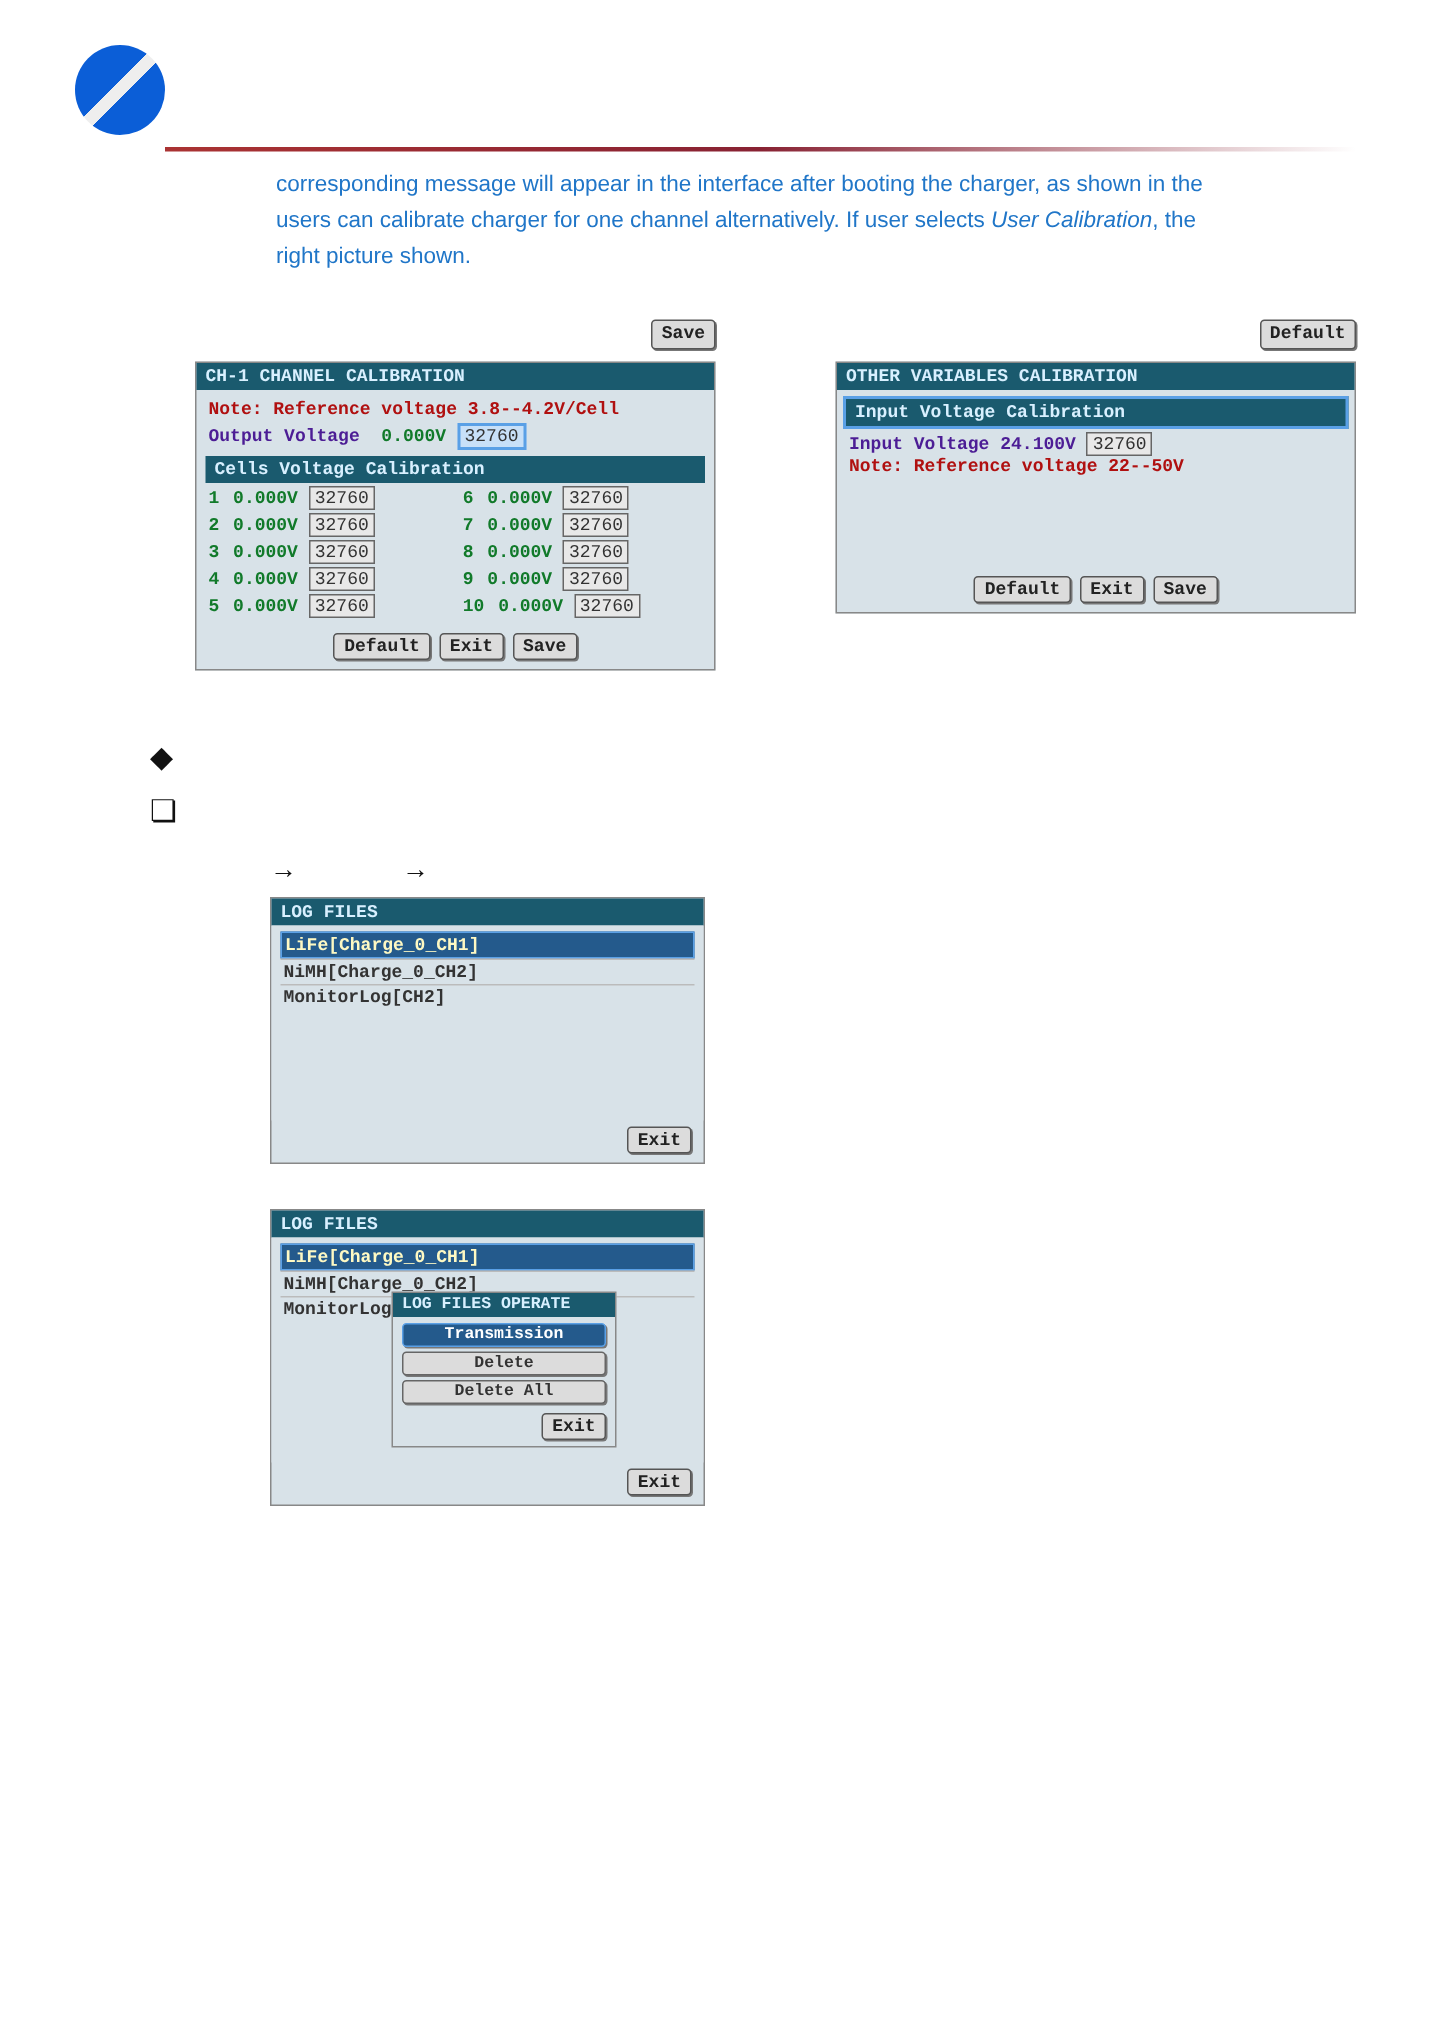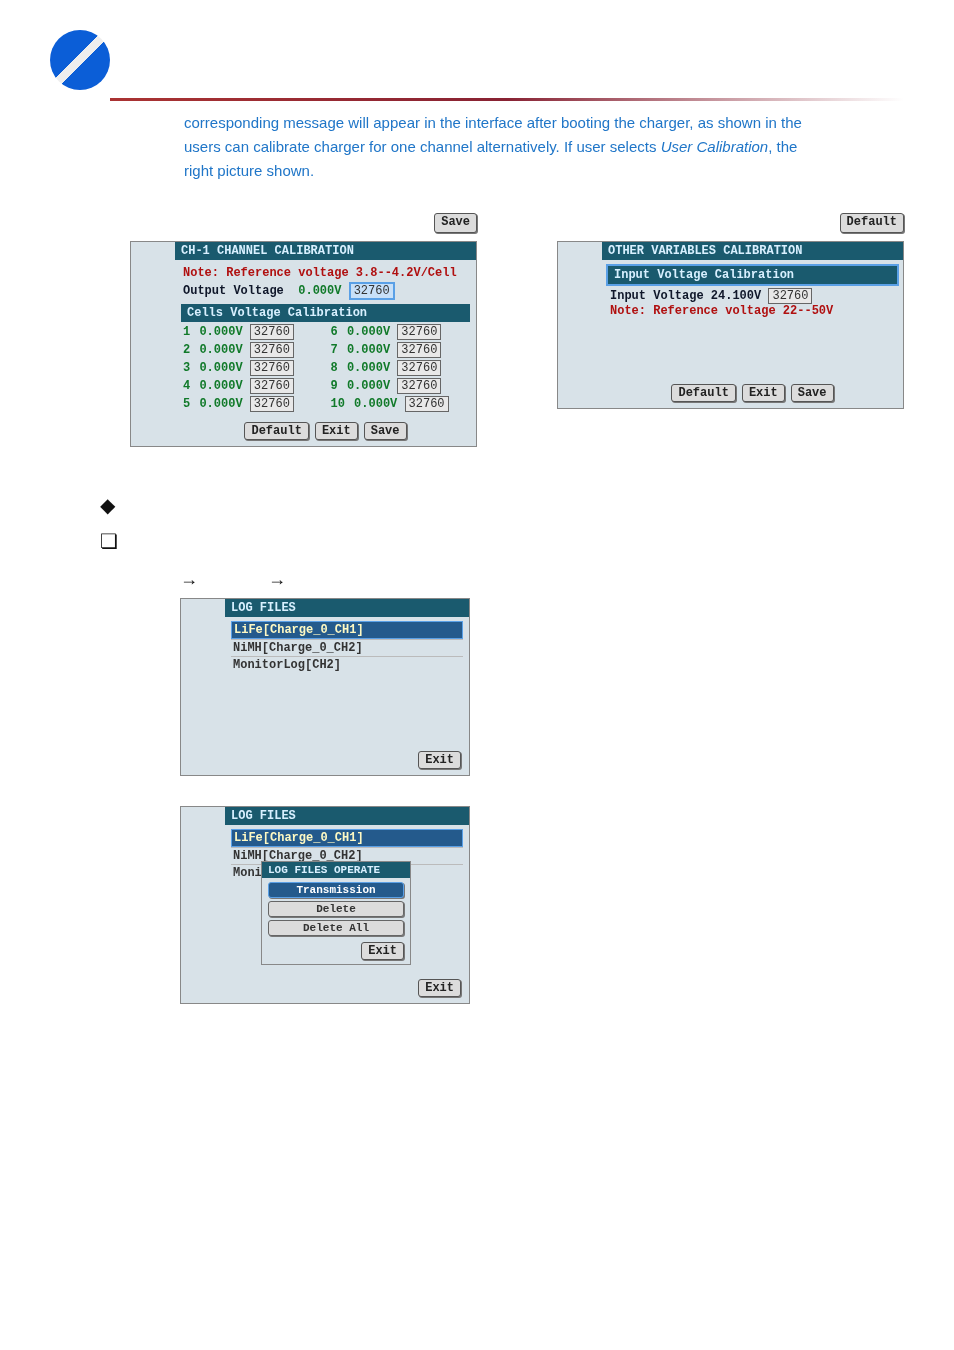--- a/index.html
+++ b/index.html
@@ -10,25 +10,25 @@
   .hr{height:3px;background:linear-gradient(90deg,#a33 0%,#823 50%,transparent 100%);border:none;margin-left:60px;margin-bottom:10px;}
   .note-block{color:#2076c8;font-size:15px;line-height:1.6;margin-left:60px;margin-bottom:30px;}
   .note-iconline{display:flex;align-items:flex-start;}
   .note-iconline svg{flex:0 0 20px;margin-right:6px;margin-top:2px;}
   .note-indent{margin-left:74px;}
   em.calib{font-style:italic;}
   .two-col{display:flex;gap:80px;align-items:flex-start;margin-left:80px;margin-bottom:40px;}
   .col{width:350px;}
   .btnbar{display:flex;justify-content:space-between;margin-bottom:8px;height:20px;}
   .btn3d{font-family:"Courier New",monospace;font-size:12px;font-weight:bold;color:#222;background:#dcdcdc;border:1px solid #555;border-radius:3px;padding:1px 6px;box-shadow:1px 1px 0 #777;display:inline-block;}
-  .panel{border:1px solid #888;background:#d8e2e8;font-family:"Courier New",monospace;font-size:12px;padding-left:44px;}
+  .panel{border:1px solid #888;background:#d8e2e8;font-family:"Courier New",monospace;font-size:12px;}
   .titlebar{background:#1a5a6e;color:#d8f0ff;font-weight:bold;padding:2px 6px;white-space:nowrap;}
   .panel-body{padding:6px 8px;}
   .red{color:#b01010;font-weight:bold;}
-  .grnlabel{color:#0f172a;font-weight:bold;}
+  .grnlabel{color:#4c1d95;font-weight:bold;}
   .valbox{display:inline-block;border:1px solid #666;background:#e8e8e8;padding:0 3px;}
   .selbox{display:inline-block;border:2px solid #5aa0e6;background:#c8e0f8;padding:0 3px;}
   .cells-grid{display:grid;grid-template-columns:1fr 1fr;gap:2px 10px;margin-top:2px;}
   .cellrow{white-space:nowrap;}
   .cellidx{color:#117a2a;font-weight:bold;margin-right:2px;}
   .btnrow{display:flex;justify-content:flex-end;gap:6px;padding:4px 8px 6px;}
   .center-btnrow{justify-content:center;}
   .other-body{min-height:120px;}
   .bullets{margin-left:50px;font-size:20px;line-height:1.8;margin-bottom:10px;color:#111;}
   .bullets span{display:block;}

